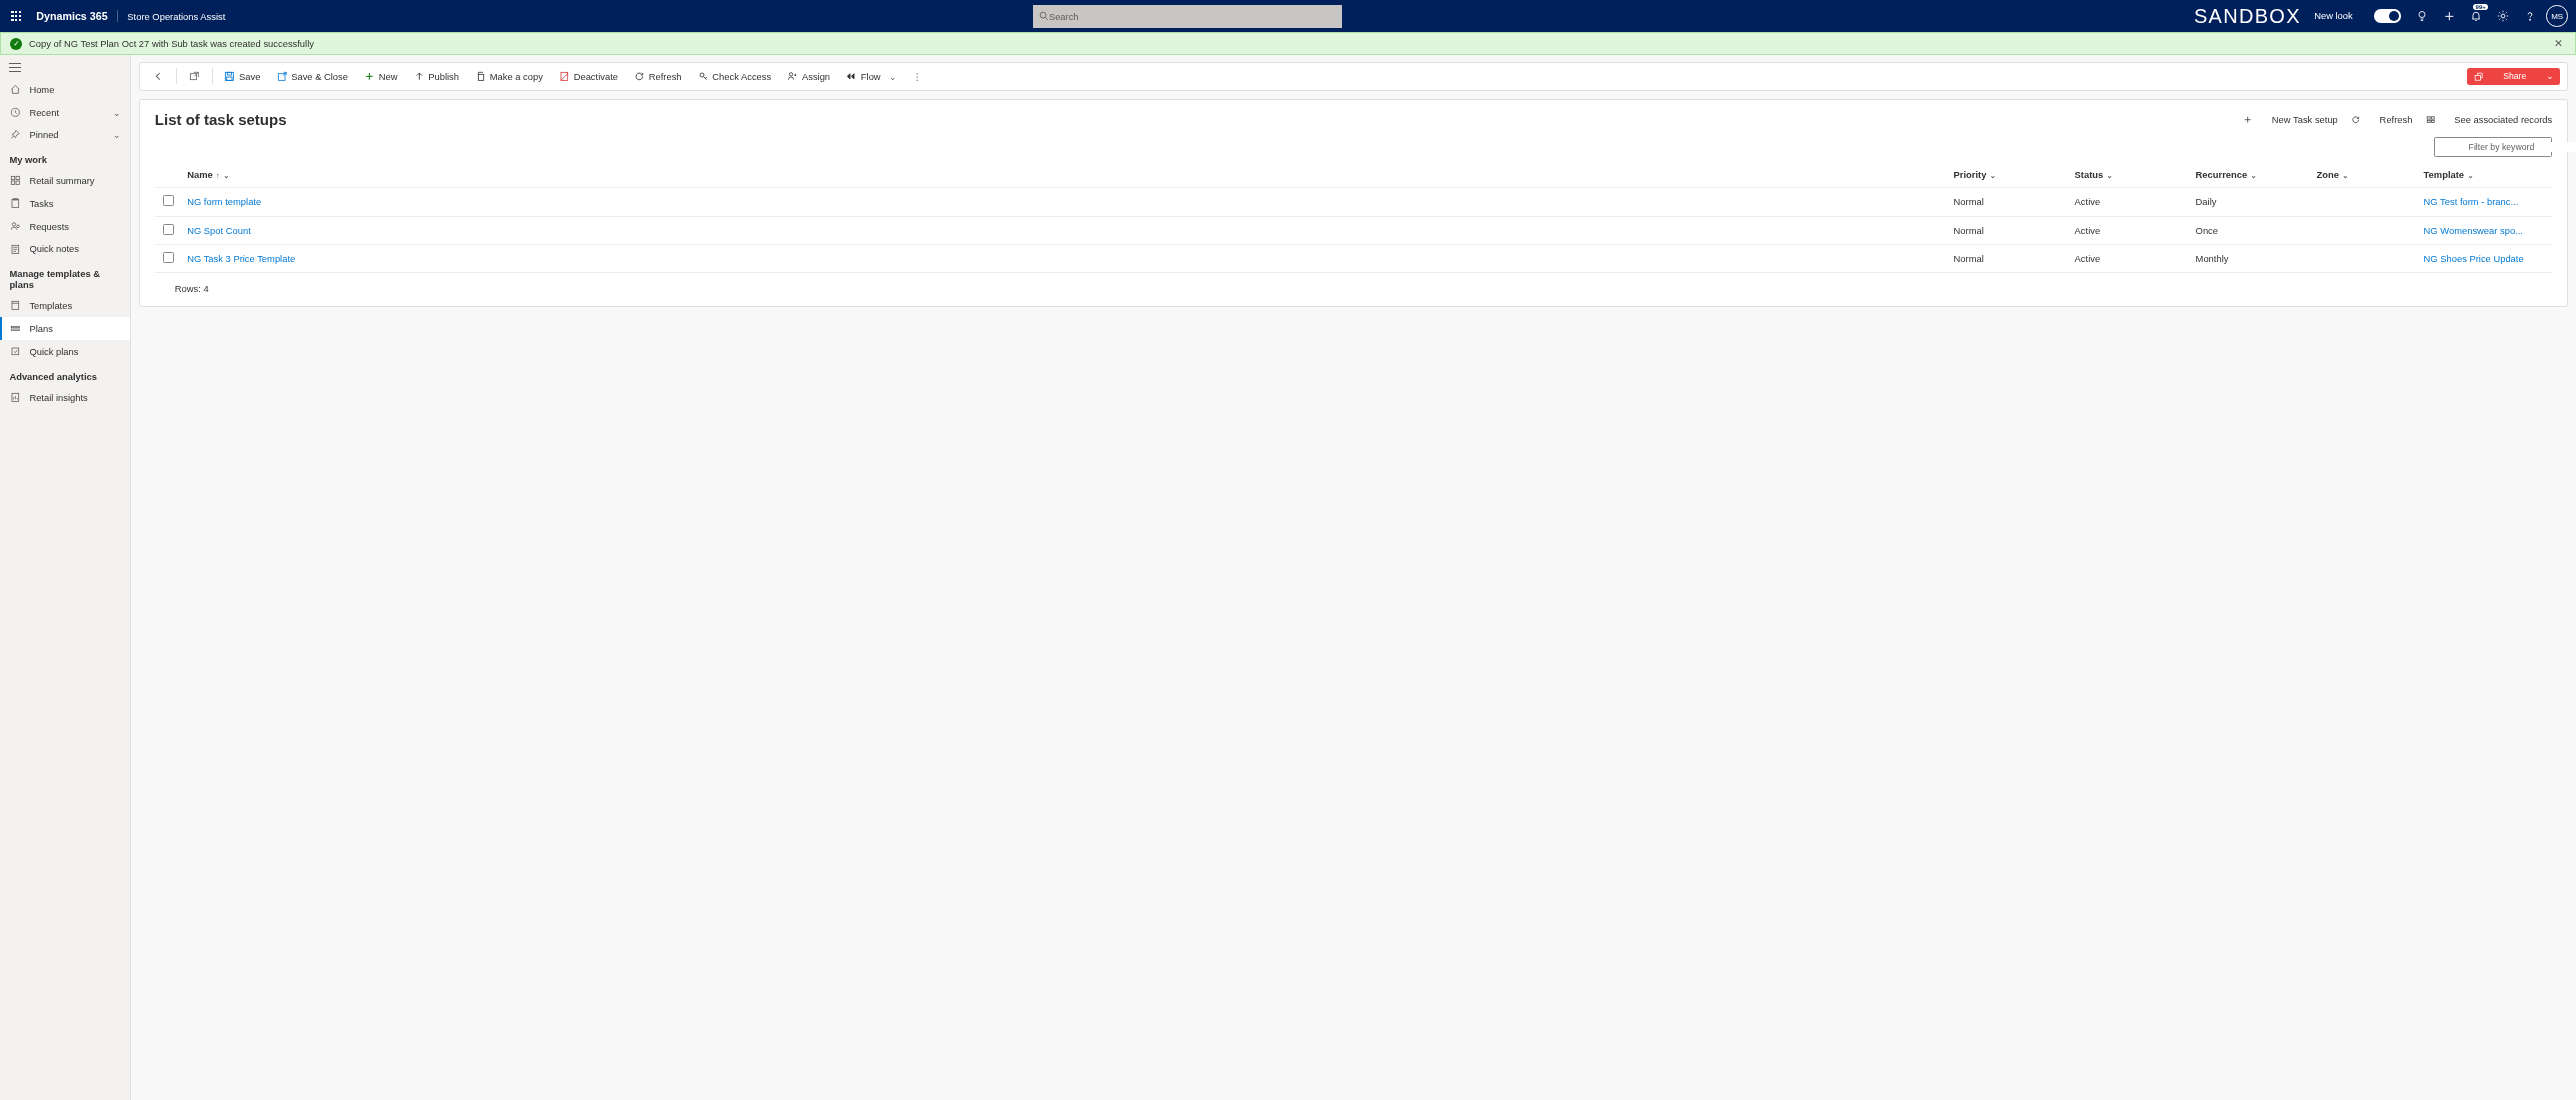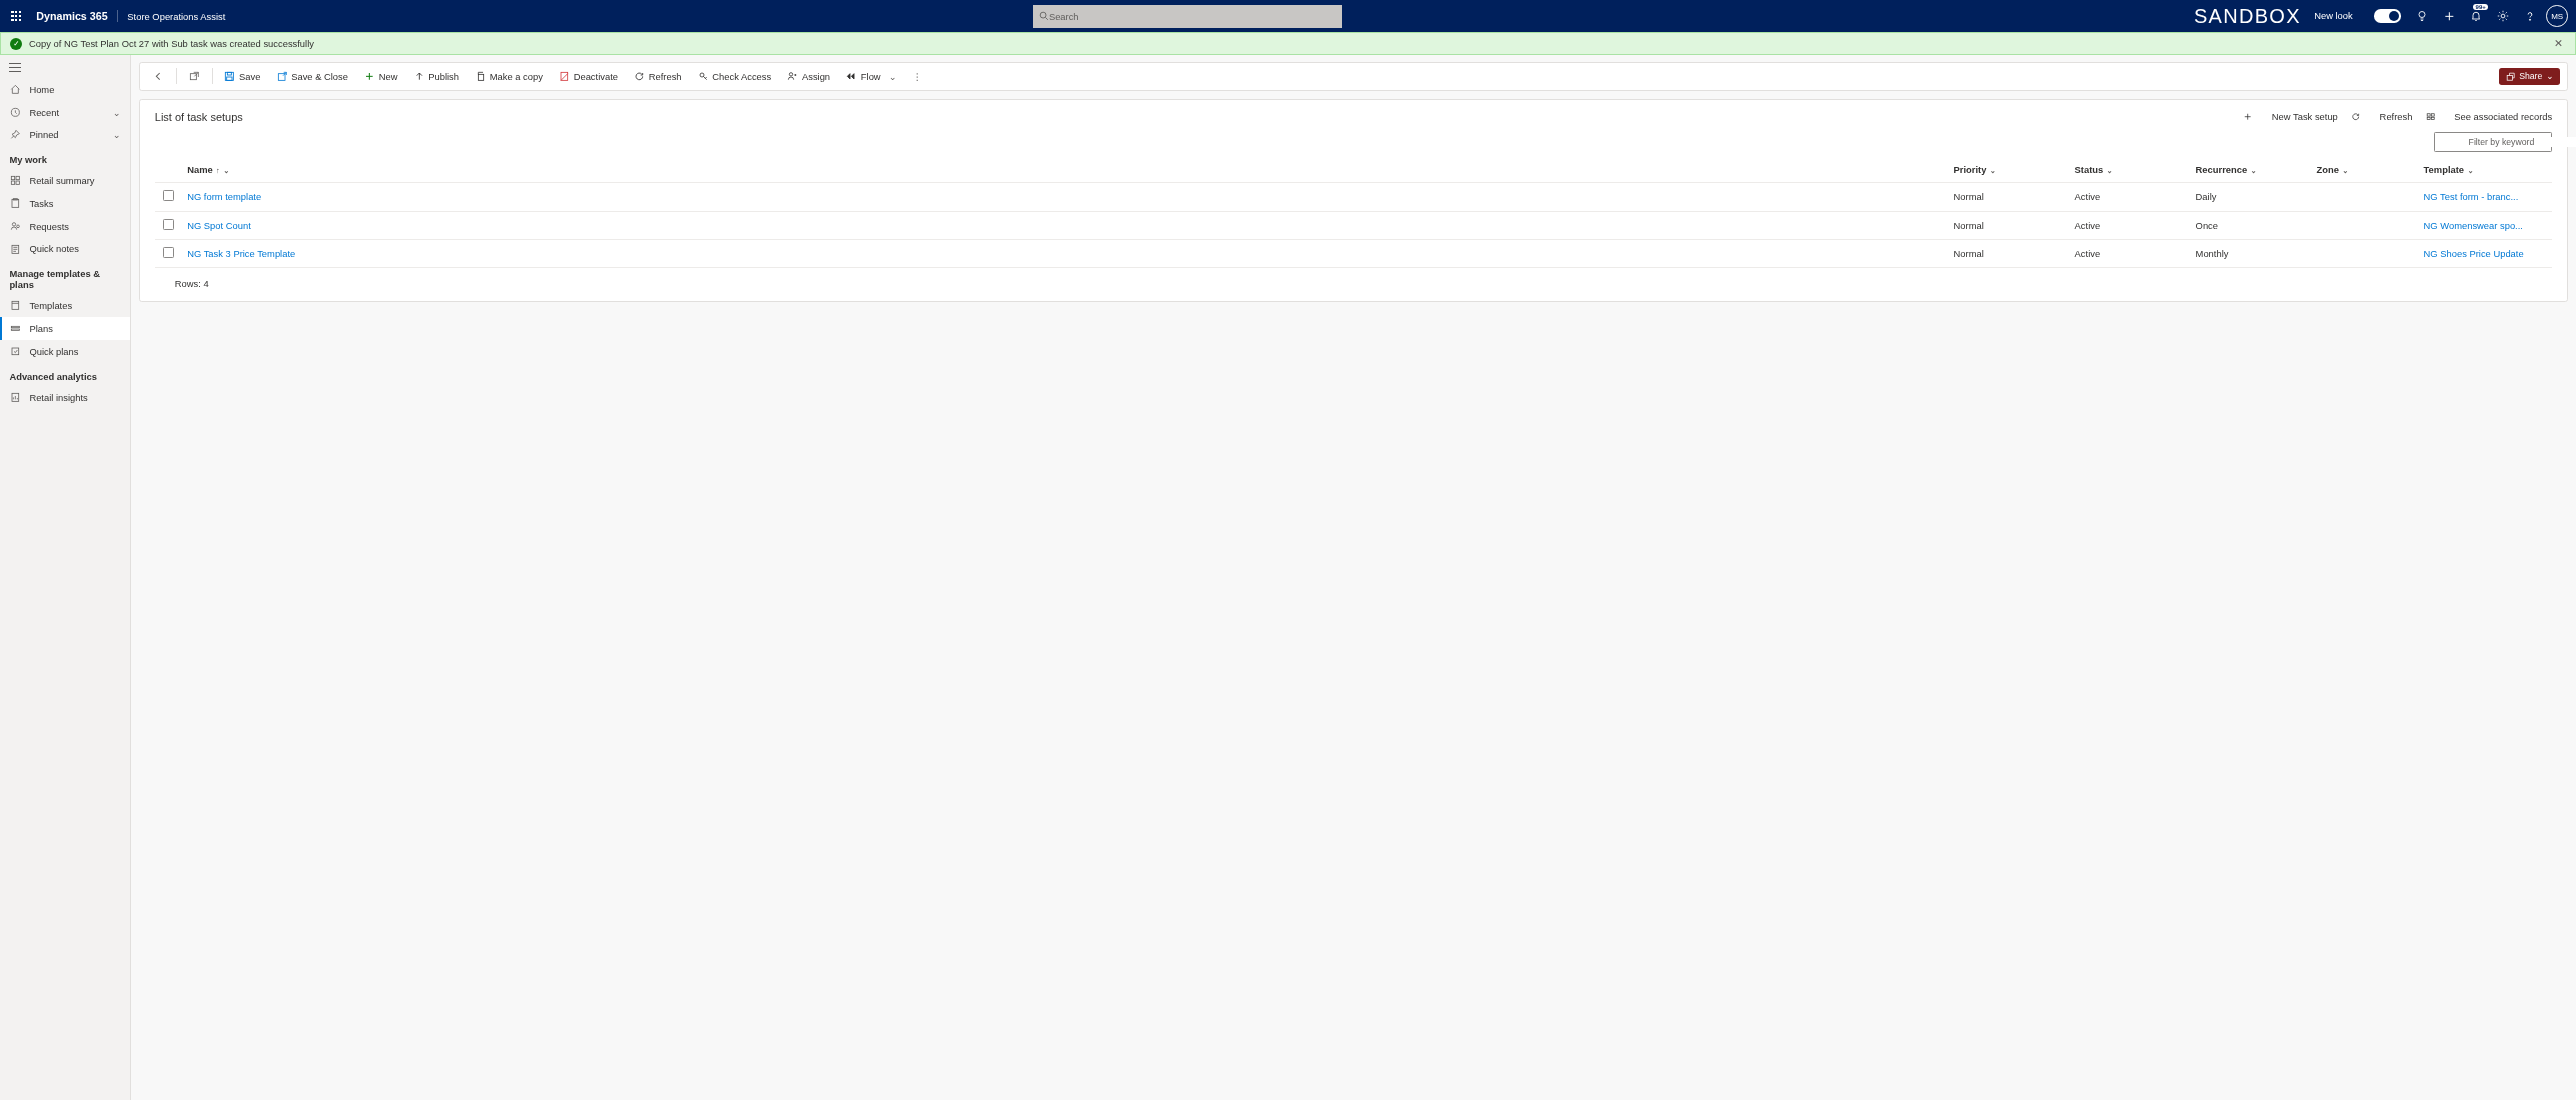--- a/index.html
+++ b/index.html
@@ -43,37 +43,37 @@
 .nav-section { padding: 8px 9.4px 4px; font-weight: 600; font-size: 9.4px; color: #323130; }
 .nav-icon { width: 12px; height: 12px; display: flex; align-items: center; justify-content: center; color: #605e5c; }
 
 
 .main { flex: 1; background: #f8f8f8; padding: 6.7px 8px; overflow: auto; }
 
 
 .cmdbar { background: #fff; border: 0.7px solid #e1dfdd; border-radius: 2.7px; height: 29.5px; display: flex; align-items: center; padding: 0 6.7px; gap: 2.7px; }
 .cmdbtn { display: flex; align-items: center; gap: 4px; padding: 4px 6.7px; cursor: pointer; font-size: 9.4px; border-radius: 1.3px; }
 .divider { width: 0.7px; height: 16px; background: #e1dfdd; margin: 0 2.7px; }
-.share-btn { margin-left: auto; background: #7f1d1d; color: #fff; padding: 3.4px 6.7px; border-radius: 2.7px; display: flex; align-items: center; gap: 4px; cursor: pointer; font-size: 8.7px; }
+.share-btn { margin-left: auto; background: #ef4444; color: #fff; padding: 3.4px 6.7px; border-radius: 2.7px; display: flex; align-items: center; gap: 20px; cursor: pointer; font-size: 8.7px; }
 .cmd-icon { width: 10.7px; height: 10.7px; display: flex; align-items: center; justify-content: center; }
 
 
 .header-card { background: #fff; border: 0.7px solid #e1dfdd; border-radius: 2.7px; margin-top: 8px; padding: 12px 14.8px 0; }
 .page-title { display: flex; align-items: baseline; gap: 5.4px; }
 .page-title h1 { font-size: 14.8px; font-weight: 600; color: #323130; }
 .saved { color: #605e5c; font-size: 9.4px; }
 .entity { color: #605e5c; font-size: 9.4px; margin-top: 2.7px; }
 .tabs { display: flex; gap: 17.4px; margin-top: 14.8px; }
 .tab { padding: 6.7px 0; cursor: pointer; font-size: 10px; color: #323130; border-bottom: 2px solid transparent; }
 .tab.active { border-bottom-color: #0078d4; font-weight: 400; }
 
 
 .grid-card { background: #fff; border: 0.7px solid #e1dfdd; border-radius: 2.7px; margin-top: 8px; padding: 10.7px 14.8px 12px; }
 .grid-header { display: flex; align-items: center; }
-.grid-title { font-weight: 400; font-size: 11px; }
+.grid-title { font-weight: 700; font-size: 15px; }
 .grid-cmds { margin-left: auto; display: flex; gap: 13.4px; align-items: center; }
 .grid-cmd { display: flex; align-items: center; gap: 19px; cursor: pointer; font-size: 9.4px; color: #323130; }
 .filterbox-row { display: flex; justify-content: flex-end; margin-top: 9.4px; }
 .filterbox { border: 0.7px solid #8a8886; height: 20px; width: 118px; display: flex; align-items: center; padding: 0 5.4px; gap: 4px; border-radius: 1.3px; }
 .filterbox input { border: none; outline: none; font-size: 8.7px; flex: 1; padding-left: 24px; }
 .filterbox input::placeholder { color: #605e5c; }
 
 
 table { width: 100%; border-collapse: collapse; margin-top: 5.4px; }
 th { text-align: left; font-weight: 600; font-size: 9.4px; color: #323130; padding: 6.7px 5.4px; }

